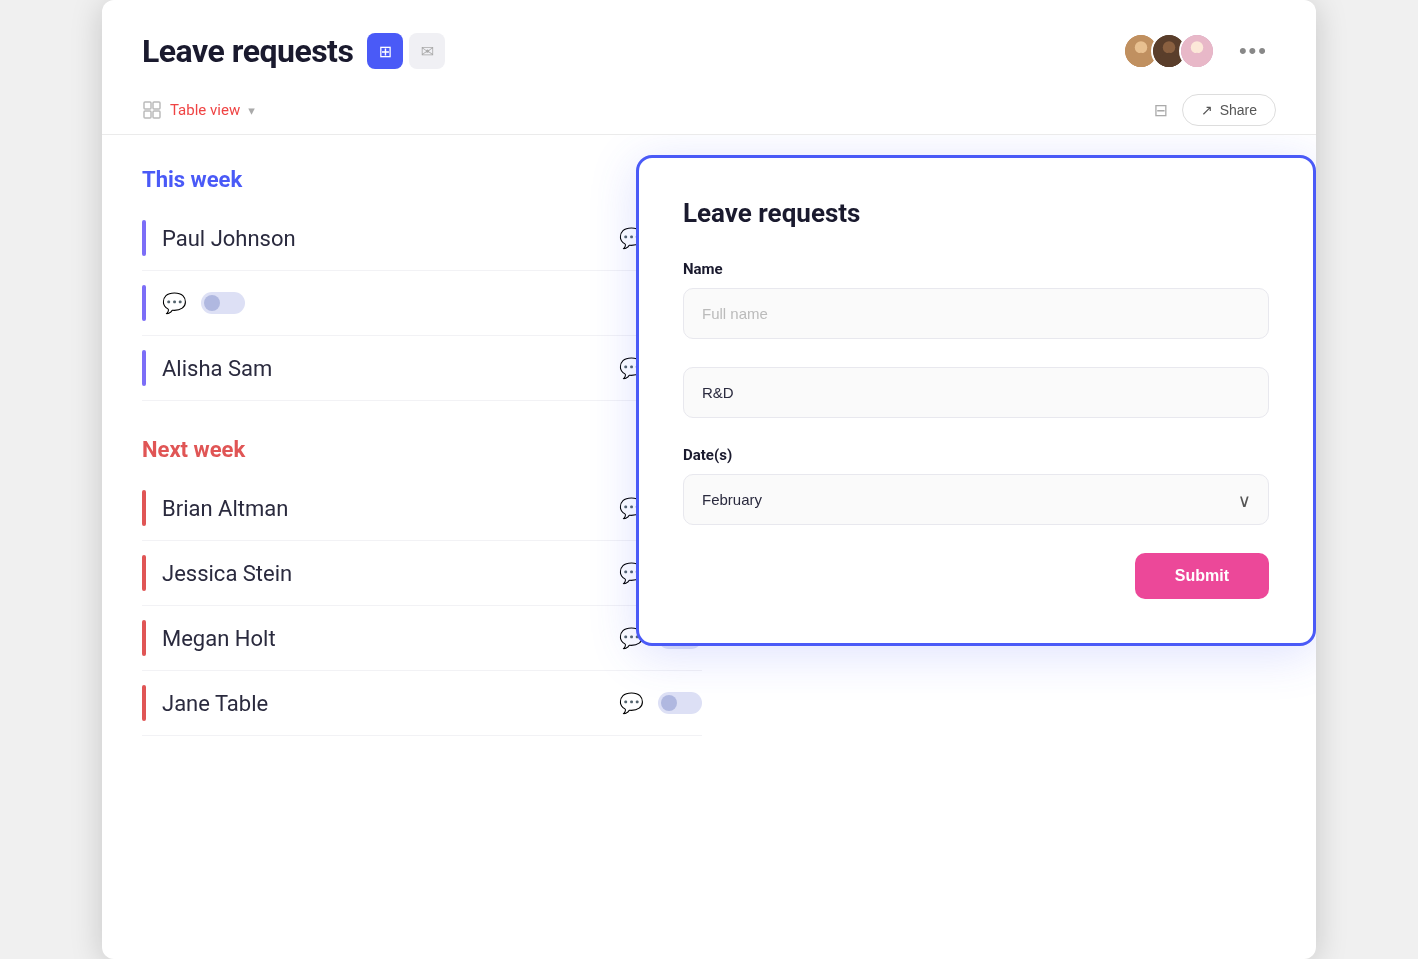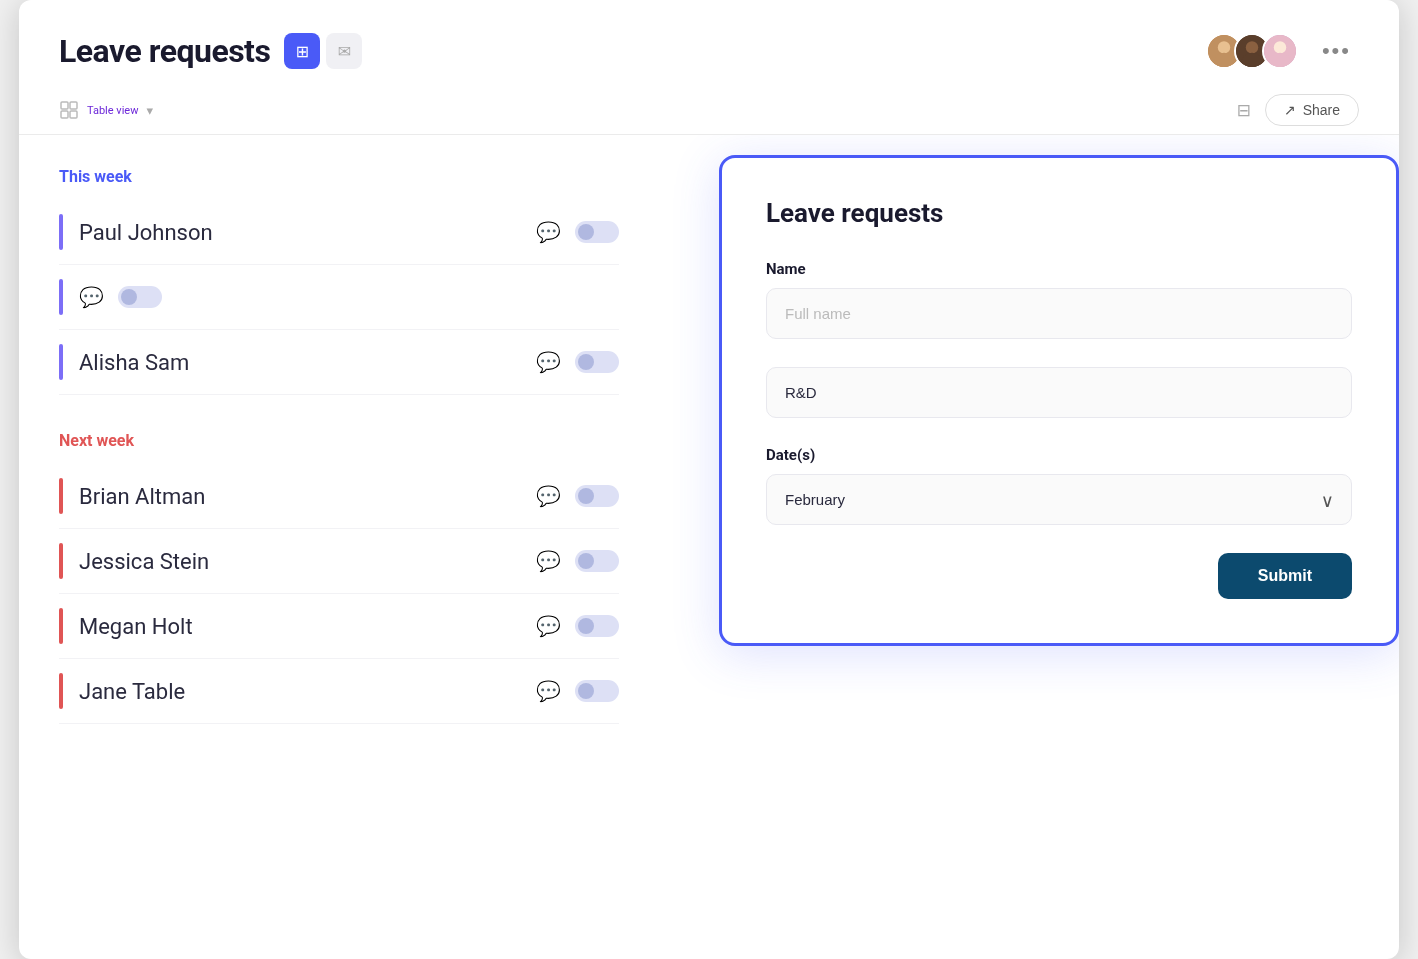--- a/index.html
+++ b/index.html
@@ -7,21 +7,21 @@
     body {
       font-family: -apple-system, BlinkMacSystemFont, 'Segoe UI', Roboto, sans-serif;
       background: #f0f0f0;
       display: flex;
       align-items: center;
       justify-content: center;
       min-height: 100vh;
     }
 
     .window {
-      width: 1380px;
+      width: 1214px;
       height: 959px;
       background: #fff;
       border-radius: 12px;
       box-shadow: 0 4px 32px rgba(0,0,0,0.18);
       overflow: hidden;
       position: relative;
       display: flex;
       flex-direction: column;
       justify-content: flex-end;
     }
@@ -135,22 +135,22 @@
       font-size: 15px;
     }
 
     .view-selector svg {
       width: 20px;
       height: 20px;
       color: #bbb;
     }
 
     .view-label {
-      color: #6d28d9;
-      font-size: 11px;
+      color: #ef4444;
+      font-size: 15px;
     }
 
     .view-chevron {
       color: #aaa;
       font-size: 13px;
     }
 
     .toolbar-right {
       display: flex;
       align-items: center;
@@ -185,21 +185,21 @@
       overflow: hidden;
     }
 
     
     .table-list {
       width: 560px;
       flex-shrink: 0;
     }
 
     .section-title {
-      font-size: 16px;
+      font-size: 22px;
       font-weight: 700;
       margin-bottom: 14px;
     }
 
     .section-title.blue { color: #4a5af7; }
     .section-title.red { color: #e05555; margin-top: 11px; }
 
     .list-rows {
       margin-bottom: 36px;
     }
@@ -348,21 +348,21 @@
       pointer-events: none;
     }
 
     .modal-footer {
       margin-top: 8px;
       display: flex;
       justify-content: flex-end;
     }
 
     .submit-btn {
-      background: #0c4a6e;
+      background: #ec4899;
       color: #fff;
       border: none;
       border-radius: 10px;
       padding: 14px 40px;
       font-size: 16px;
       font-weight: 600;
       cursor: pointer;
     }
   </style>
 </head>

